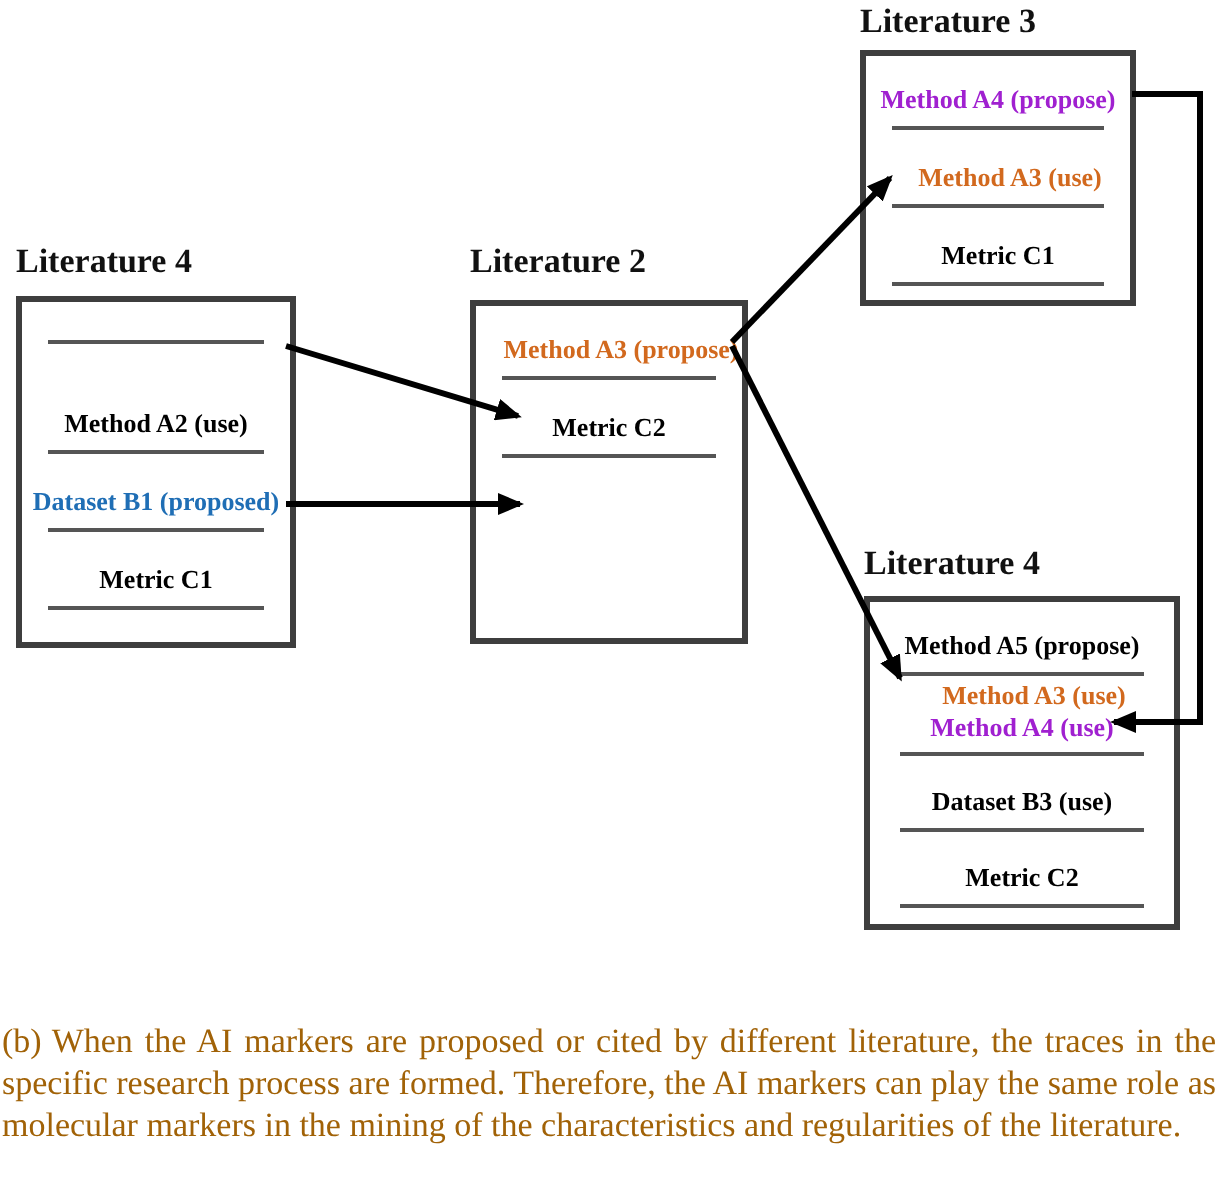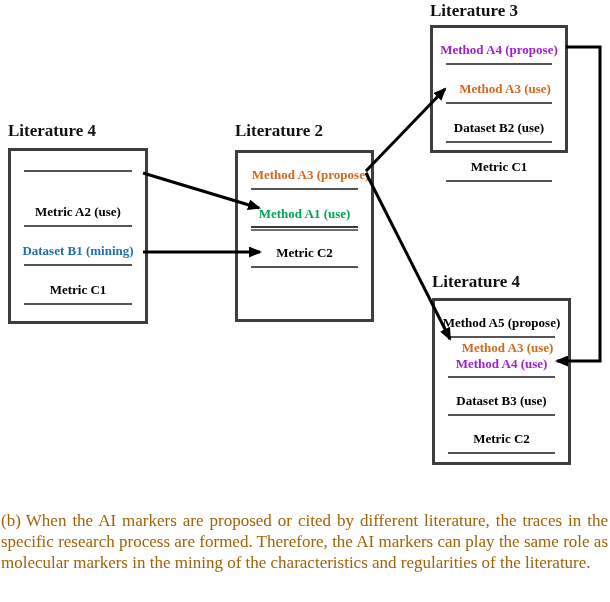--- a/index.html
+++ b/index.html
@@ -17,21 +17,21 @@
   .t3{left:430px;top:1px;width:138px;}
   .t4{left:432px;top:272px;width:135px;}
 
   .litbox{
     position:absolute;background:#fff;border:3px solid var(--c-box_border,#3e3e3e);
     box-sizing:border-box;z-index:2;
   }
   .box1{left:8px;top:148px;width:140px;height:176px;}
   .box2{left:235px;top:150px;width:139px;height:172px;font-family:Liberation Serif, serif;}
   .box3{left:430px;top:25px;width:138px;height:128px;}
-  .box4{left:432px;top:298px;width:139px;height:167px;padding-left:16px;}
+  .box4{left:432px;top:298px;width:158px;height:167px;padding-left:16px;}
 
   .mrow{position:absolute;left:0;right:0;}
   .mlabel{
     display:block;text-align:center;font-weight:bold;font-size:13px;line-height:16px;white-space:nowrap;
   }
   .mline{
     width:80%;height:2px;margin:5px auto 0 auto;background:var(--c-underline,#555);
   }
   .mline.double{
     height:5px;background:none;border-top:2px solid #3a3a3a;border-bottom:2px solid #6e6e6e;box-sizing:border-box;margin-top:4px;
@@ -66,59 +66,51 @@
   <div class="boxtitle t1">Literature 4</div>
   <div class="boxtitle t2">Literature 2</div>
   <div class="boxtitle t3">Literature 3</div>
   <div class="boxtitle t4">Literature 4</div>
 
   <div class="litbox box1">
     <div class="mrow">
       <div class="mline"></div>
     </div>
     <div class="mrow">
-      <span class="mlabel c-black">Metric A2 (use)</span>
+      <span class="mlabel c-black">Method A2 (use)</span>
       <div class="mline"></div>
     </div>
     <div class="mrow">
-      <span class="mlabel c-blue">Dataset B1 (mining)</span>
+      <span class="mlabel c-blue">Dataset B1 (proposed)</span>
       <div class="mline"></div>
     </div>
     <div class="mrow">
       <span class="mlabel c-black">Metric C1</span>
       <div class="mline"></div>
     </div>
   </div>
 
   <div class="litbox box2">
     <div class="mrow">
       <span class="mlabel c-orange">Method A3 (propose)</span>
       <div class="mline"></div>
     </div>
     <div class="mrow">
-      <span class="mlabel c-green">Method A1 (use)</span>
-      <div class="mline double"></div>
-    </div>
-    <div class="mrow">
       <span class="mlabel c-black">Metric C2</span>
       <div class="mline"></div>
     </div>
   </div>
 
   <div class="litbox box3">
     <div class="mrow">
       <span class="mlabel c-purple">Method A4 (propose)</span>
       <div class="mline"></div>
     </div>
     <div class="mrow">
       <span class="mlabel c-orange">Method A3 (use)</span>
-      <div class="mline"></div>
-    </div>
-    <div class="mrow">
-      <span class="mlabel c-black">Dataset B2 (use)</span>
       <div class="mline"></div>
     </div>
     <div class="mrow">
       <span class="mlabel c-black">Metric C1</span>
       <div class="mline"></div>
     </div>
   </div>
 
   <div class="litbox box4">
     <div class="mrow">

